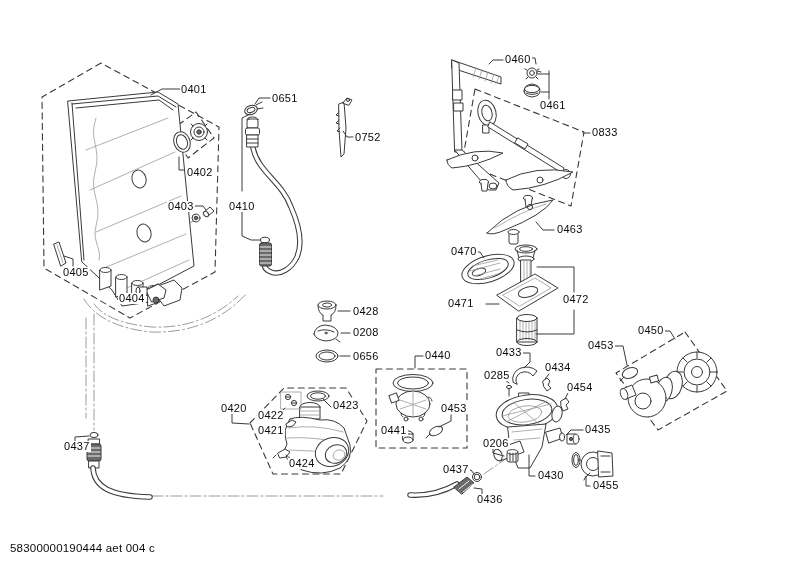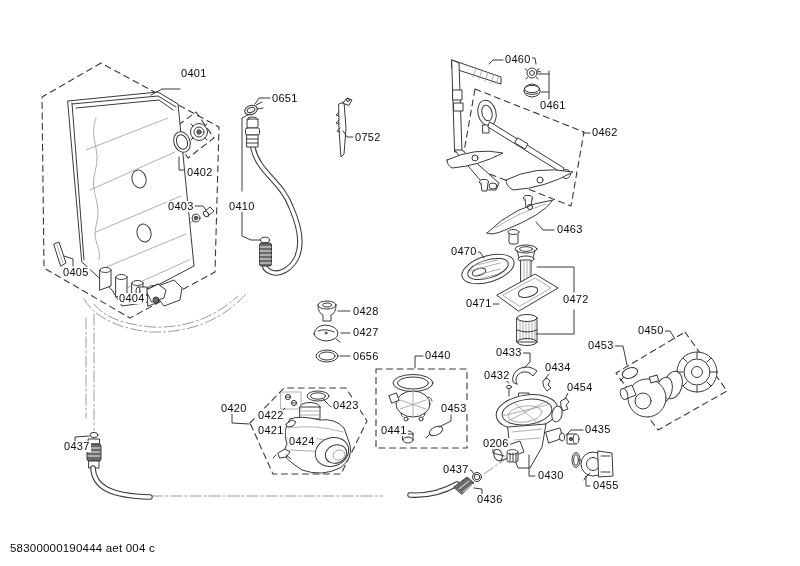--- a/index.html
+++ b/index.html
@@ -372,54 +372,54 @@
       <path d="M583,430 H571 L566,435"></path>
       <path d="M493,449 V453 L504,456"></path>
       <path d="M535,476 H529 V455"></path>
       <path d="M465,470 H471 L474,474"></path>
       <path d="M482,494 V489 L474,488"></path>
       <path d="M590,486 H586 V477 L590,473"></path>
       <path d="M75,441 V437 L89,436"></path>
     </g>
   </svg>
 
-  <div class="co" style="left:180px;top:68px">0401</div>
+  <div class="co" style="left:180px;top:84px">0401</div>
   <div class="co" style="left:186px;top:167px">0402</div>
   <div class="co" style="left:167px;top:201px">0403</div>
   <div class="co" style="left:118px;top:293px">0404</div>
   <div class="co" style="left:62px;top:267px">0405</div>
   <div class="co" style="left:228px;top:201px">0410</div>
   <div class="co" style="left:271px;top:93px">0651</div>
   <div class="co" style="left:354px;top:132px">0752</div>
   <div class="co" style="left:220px;top:403px">0420</div>
   <div class="co" style="left:257px;top:425px">0421</div>
   <div class="co" style="left:257px;top:410px">0422</div>
   <div class="co" style="left:332px;top:400px">0423</div>
-  <div class="co" style="left:288px;top:436px">0424</div>
+  <div class="co" style="left:288px;top:458px">0424</div>
   <div class="co" style="left:352px;top:351px">0656</div>
-  <div class="co" style="left:352px;top:327px">0427</div>
+  <div class="co" style="left:352px;top:327px">0208</div>
   <div class="co" style="left:352px;top:306px">0428</div>
   <div class="co" style="left:537px;top:470px">0430</div>
   <div class="co" style="left:482px;top:438px">0206</div>
-  <div class="co" style="left:483px;top:370px">0432</div>
+  <div class="co" style="left:483px;top:370px">0285</div>
   <div class="co" style="left:495px;top:347px">0433</div>
   <div class="co" style="left:544px;top:362px">0434</div>
   <div class="co" style="left:584px;top:424px">0435</div>
   <div class="co" style="left:476px;top:494px">0436</div>
   <div class="co" style="left:63px;top:441px">0437</div>
   <div class="co" style="left:442px;top:464px">0437</div>
   <div class="co" style="left:424px;top:350px">0440</div>
   <div class="co" style="left:380px;top:425px">0441</div>
   <div class="co" style="left:637px;top:325px">0450</div>
   <div class="co" style="left:587px;top:340px">0453</div>
   <div class="co" style="left:440px;top:403px">0453</div>
   <div class="co" style="left:566px;top:382px">0454</div>
   <div class="co" style="left:592px;top:480px">0455</div>
   <div class="co" style="left:504px;top:54px">0460</div>
   <div class="co" style="left:539px;top:100px">0461</div>
-  <div class="co" style="left:591px;top:127px">0462</div>
+  <div class="co" style="left:591px;top:127px">0833</div>
   <div class="co" style="left:556px;top:224px">0463</div>
   <div class="co" style="left:450px;top:246px">0470</div>
-  <div class="co" style="left:465px;top:298px">0471</div>
+  <div class="co" style="left:447px;top:298px">0471</div>
   <div class="co" style="left:562px;top:294px">0472</div>
 
   <div class="doc" style="left:10px;top:542px">58300000190444 aet 004 c</div>
 </div>
 
 </body></html>

